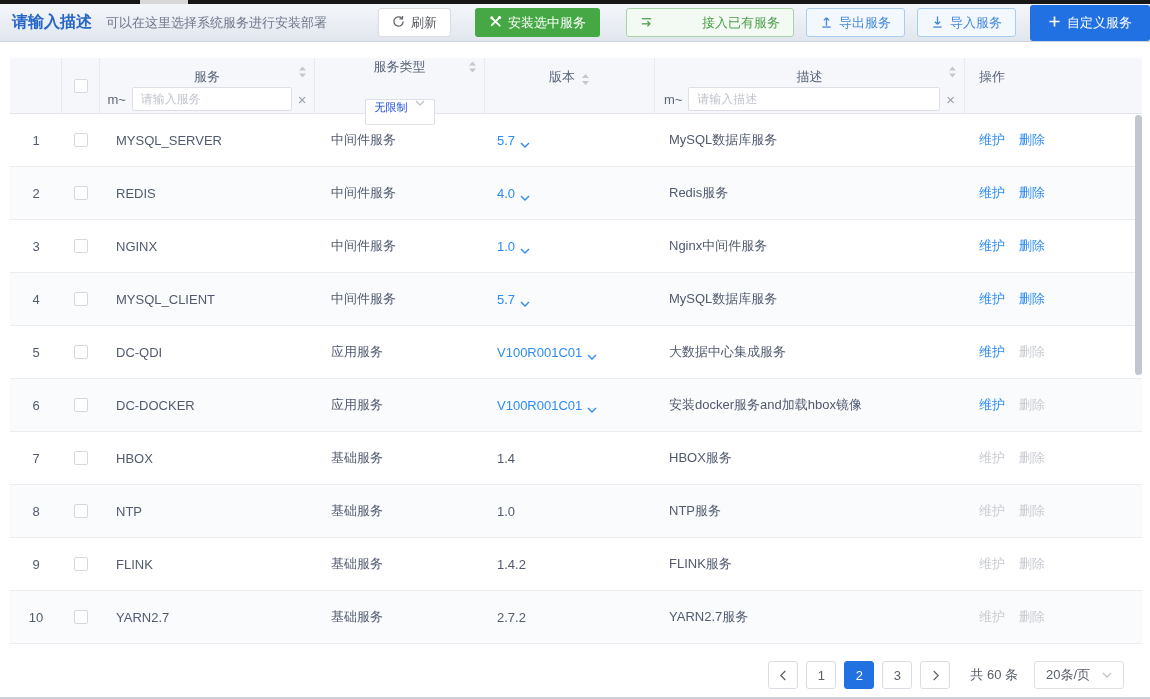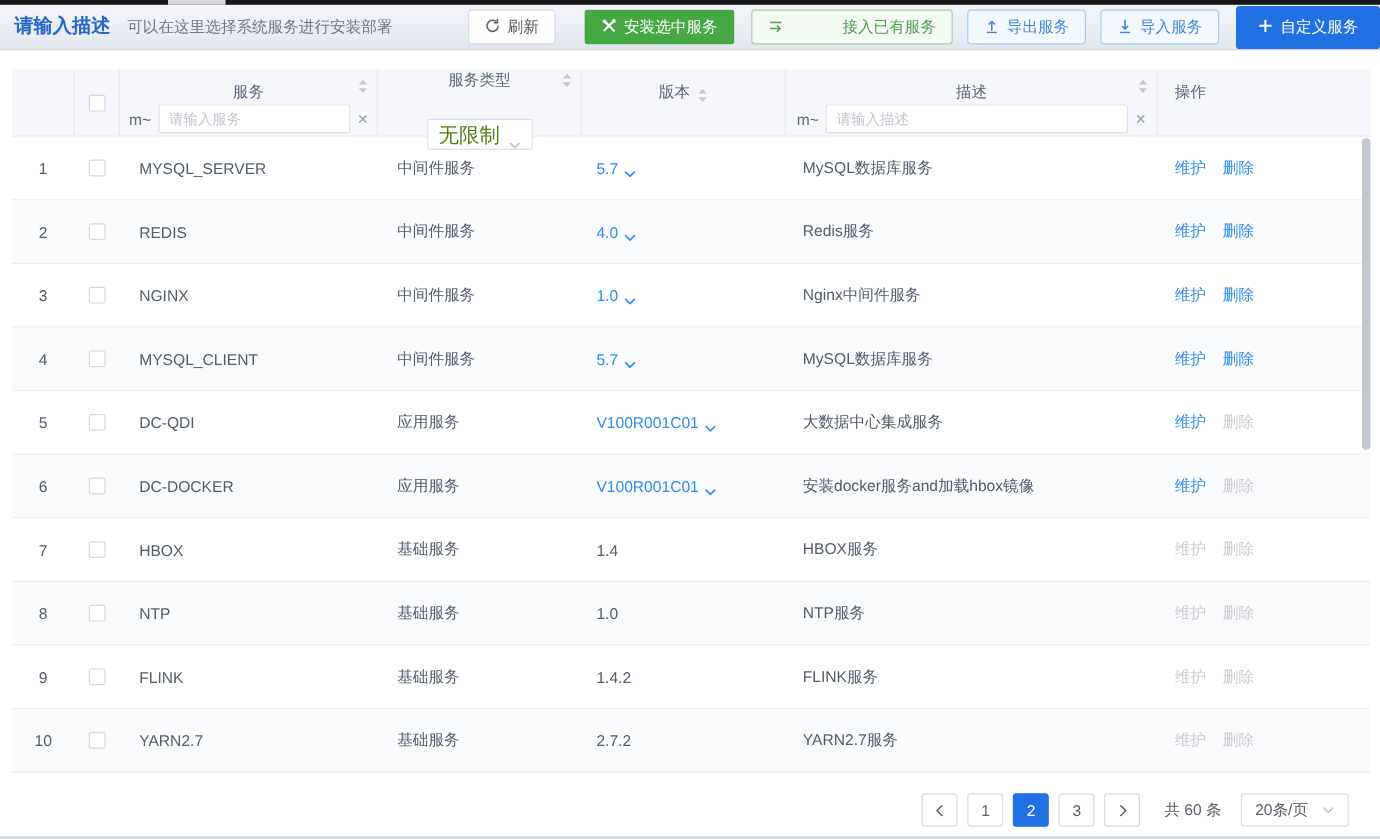--- a/index.html
+++ b/index.html
@@ -22,21 +22,21 @@
   .page-title { font-size:16px; font-weight:bold; color:#2566c8; white-space:nowrap; }
   .page-subtitle { font-size:13px; color:#70778a; margin-left:14px; white-space:nowrap; }
   .toolbar { margin-left:auto; display:flex; align-items:center; gap:12px; }
   .btn {
     display:inline-flex; align-items:center; gap:6px; height:29px; padding:0 13px;
     font-size:13px; border-radius:3px; border:1px solid transparent; cursor:pointer;
     background:#fff; white-space:nowrap; font-family:inherit;
   }
   .btn svg { flex:0 0 auto; }
   .btn-refresh { border-color:#d9dce2; color:#53575e; margin-right:12px; }
-  .btn-install { background:#45a845; color:#fff; margin-right:2px;justify-content:flex-end; }
+  .btn-install { background:#45a845; color:#fff; margin-right:14px;justify-content:flex-end; }
   .btn-connect { background:#f3faf3; border-color:#a9d3a9; color:#4d9f4d;gap:48px; }
   .btn-export, .btn-import { background:#f3f8fe; border-color:#a9cdf0; color:#4487d8; }
   .btn-custom { background:#2271e3; color:#fff; height:36px; padding:0 17px; margin-left:2px; border-radius:3px; }
 
   
   .table-wrap { position:relative; margin:16px 8px 0 10px; }
   .thead { display:flex; background:#f5f7fa; height:56px; border-bottom:1px solid #e2e6ec; }
   .hcol { position:relative; border-right:1px solid #e7eaf0; display:flex; flex-direction:column; }
   .hcol:last-child { border-right:none; }
   .col-index { width:52px; }
@@ -56,22 +56,22 @@
   .filter-input {
     height:24px; border:1px solid #dcdfe6; border-radius:2px; padding:0 8px;
     font-size:12px; color:#7f1d1d; width:160px; background:#fff; outline:none; font-family:inherit;
   }
   .filter-input::placeholder { color:#c0c4cc; }
   .filter-input.wide { width:252px; }
   .mod { font-size:13px; color:#5f6673; }
   .clear-x { font-size:15px; color:#9aa0aa; cursor:pointer; line-height:1; }
   .select-box {
     height:26px; border:1px solid #dcdfe6; border-radius:2px; background:#fff;
-    display:inline-flex; align-items:flex-end; justify-content:center; gap:7px;
-    font-size:17px; color:#4d7c0f; padding:0 9px; cursor:pointer;
+    display:inline-flex; align-items:flex-start; justify-content:center; gap:7px;
+    font-size:11px; color:#1d4ed8; padding:0 9px; cursor:pointer;
   }
   .chev { color:#c0c4cc; display:inline-flex; }
   .checkbox { width:14px; height:14px; border:1px solid #d4d8e0; border-radius:2px; background:#fff; display:inline-block; cursor:pointer; }
 
   .tr { display:flex; height:53px; border-bottom:1px solid #ececee; background:#fff; }
   .tr.even { background:#fafbfc; }
   .td { display:flex; align-items:center; font-size:13px; color:#515a6e; }
   .td.col-index { justify-content:center; }
   .td.col-check { justify-content:center; }
   .td.col-service { padding-left:16px; }

